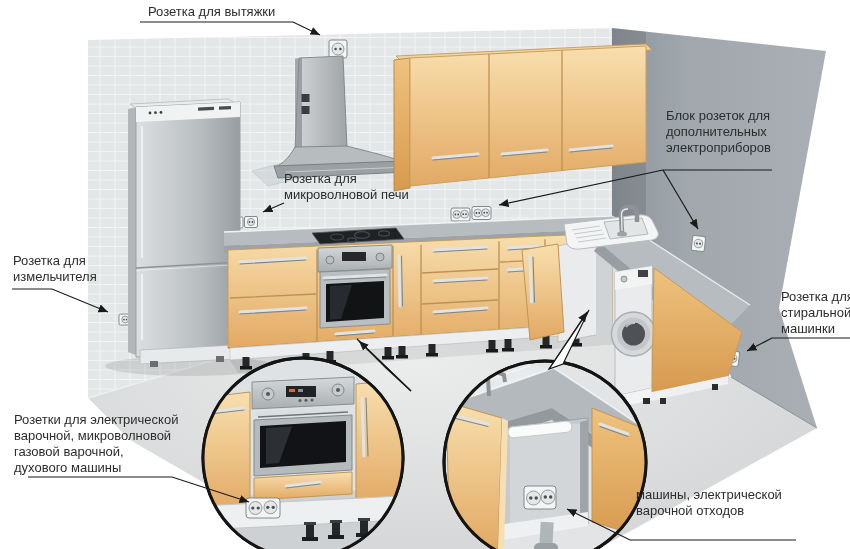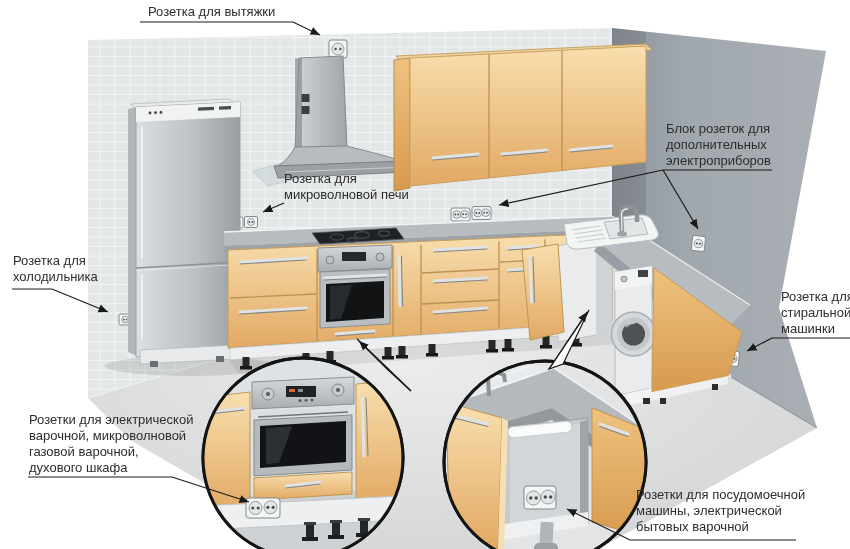--- a/index.html
+++ b/index.html
@@ -373,37 +373,36 @@
 
 <div class="callout" style="left:148px;top:4px;">
   <span>Розетка для вытяжки</span>
 </div>
 <div class="callout" style="left:284px;top:171px;">
   <span>Розетка для</span>
   <span>микроволновой печи</span>
 </div>
 <div class="callout" style="left:13px;top:253px;">
   <span>Розетка для</span>
-  <span>холодильника</span>
-</div>
-<div class="callout" style="left:666px;top:121px;">
+  <span>измельчителя</span>
+</div>
+<div class="callout" style="left:666px;top:108px;">
   <span>Блок розеток для</span>
   <span>дополнительных</span>
   <span>электроприборов</span>
 </div>
 <div class="callout" style="left:781px;top:289px;">
   <span>Розетка для</span>
   <span>стиральной</span>
   <span>машинки</span>
 </div>
-<div class="callout" style="left:29px;top:412px;">
+<div class="callout" style="left:14px;top:412px;">
   <span>Розетки для электрической</span>
   <span>варочной, микроволновой</span>
   <span>газовой варочной,</span>
-  <span>духового шкафа</span>
+  <span>духового машины</span>
 </div>
 <div class="callout" style="left:636px;top:487px;">
-  <span>Розетки для посудомоечной</span>
   <span>машины, электрической</span>
-  <span>бытовых варочной</span>
+  <span>варочной отходов</span>
 </div>
 
 </div>
 
 </body></html>

